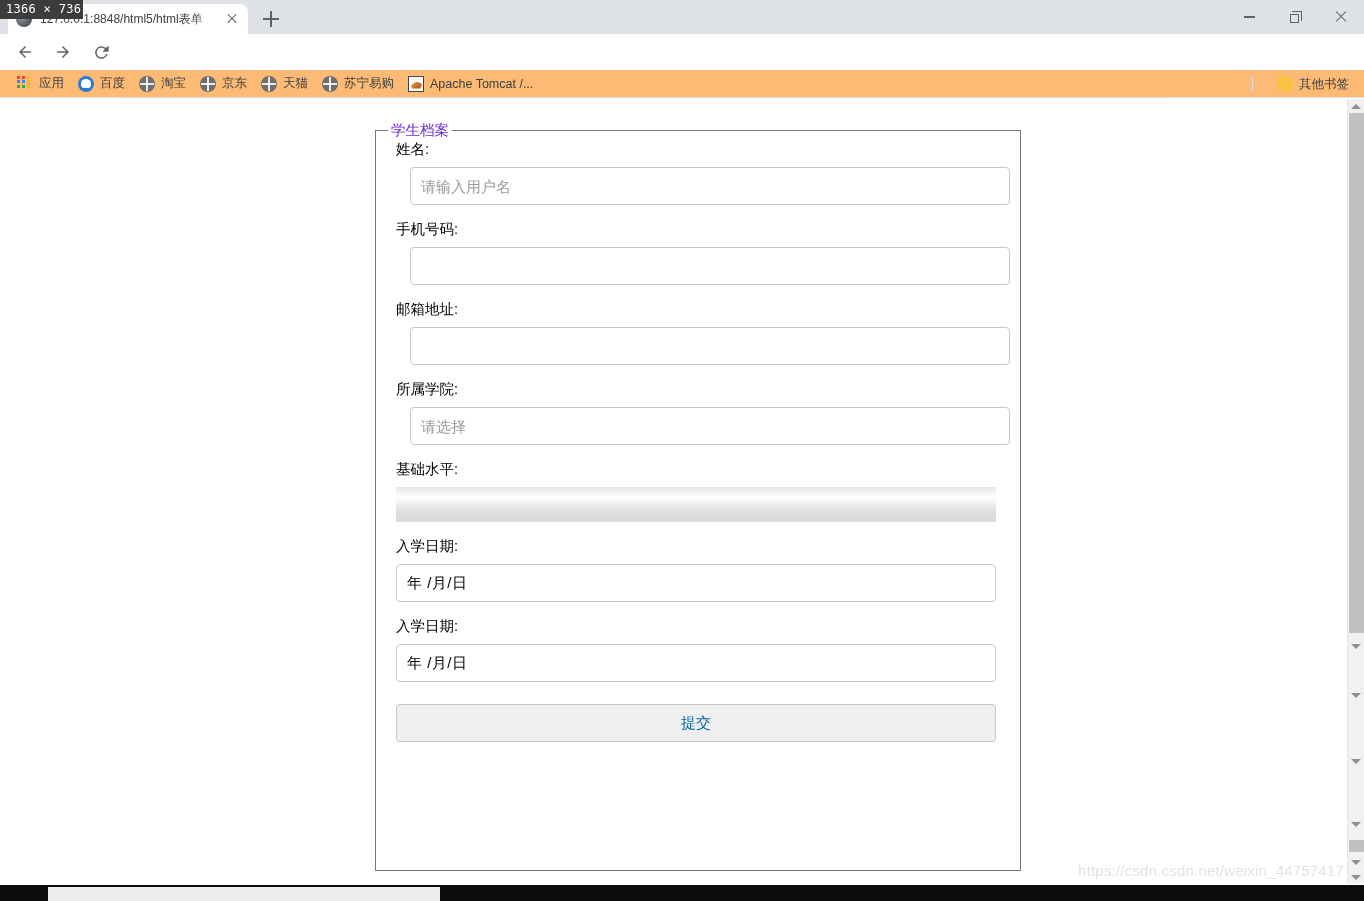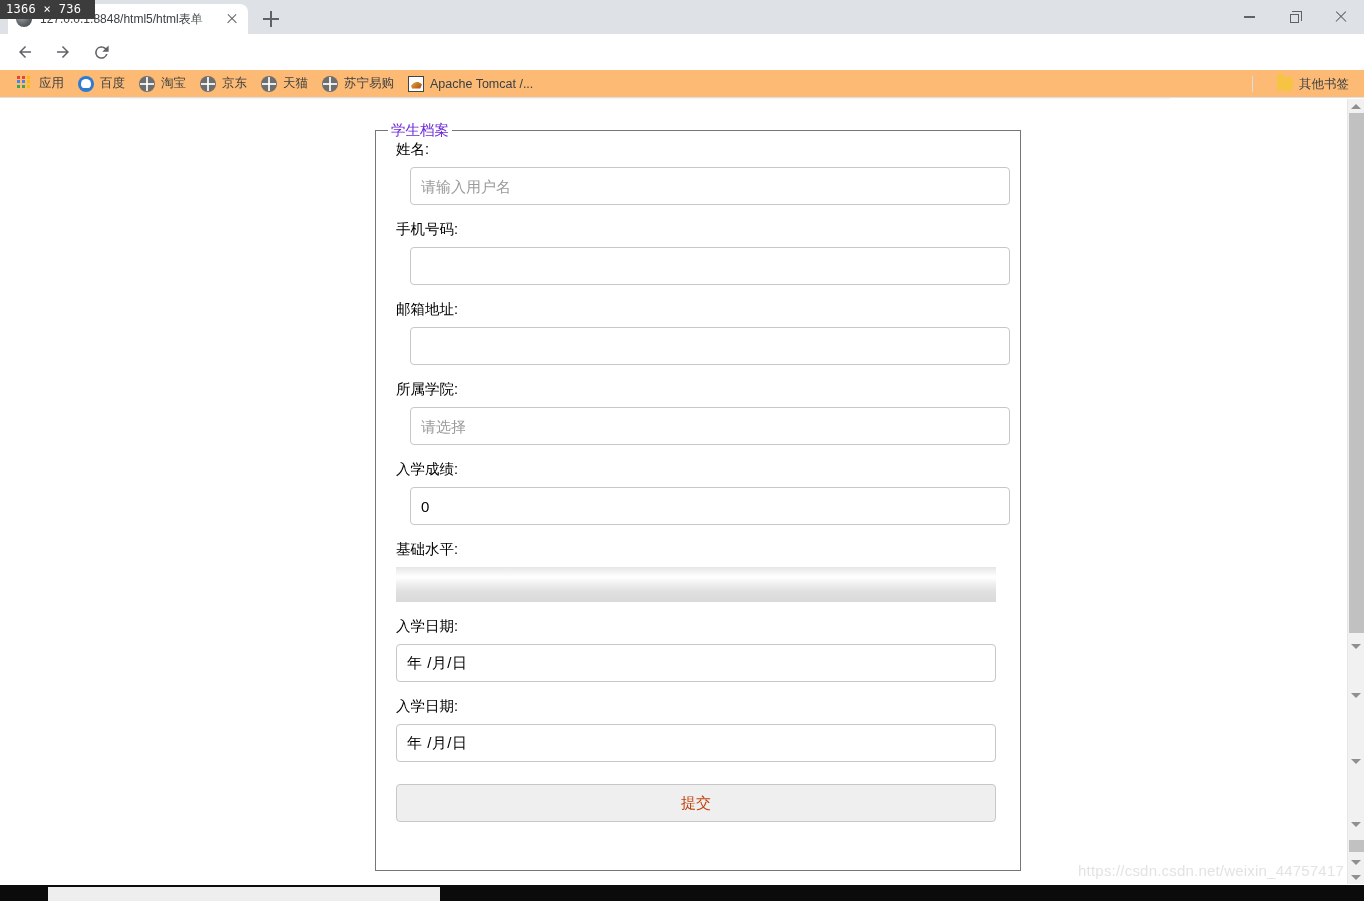--- a/index.html
+++ b/index.html
@@ -62,21 +62,21 @@
   .new-tab::before, .new-tab::after {
     content: ""; position: absolute; background: #5f6368;
   }
   .new-tab::before { left: 5px; top: 12.3px; width: 16px; height: 1.6px; }
   .new-tab::after  { left: 12.2px; top: 5px; width: 1.6px; height: 16px; }
 
   .res-badge {
     position: absolute; left: 0; top: 0;
     background: #3c3c3c; color: #ffffff;
     font-size: 12px; font-family: "DejaVu Sans Mono", monospace;
-    padding: 2px 14px 3px 6px;
+    padding: 2px 2px 3px 6px;
     z-index: 40;
     letter-spacing: 0.3px;
   }
 
   .win-ctrls {
     position: absolute; right: 0; top: 0;
     height: 34px; display: flex; align-items: center;
   }
   .win-btn {
     width: 46px; height: 34px;
@@ -303,21 +303,21 @@
     border: none;
   }
   .submit-btn {
     display: block;
     width: 600px; height: 38px;
     margin: 22px 0 0 10px;
     border: 1px solid #c7c7c7;
     border-radius: 4px;
     background: #efefef;
     font-size: 15px;
-    color: #c2410c;
+    color: #0369a1;
     font-family: "Liberation Sans", sans-serif;
     text-align: center;
     line-height: 36px;
   }
 
   
   .watermark {
     position: absolute; right: 20px; bottom: 5px;
     font-size: 15px; color: #e3e3e3;
     white-space: nowrap;
@@ -515,24 +515,20 @@
       <div class="field-row">
         <label class="field-label">邮箱地址:</label>
         <input class="text-input" type="text" placeholder="" style="">
       </div>
 
       <div class="field-row">
         <label class="field-label">所属学院:</label>
         <input class="text-input" type="text" placeholder="请选择" style="">
       </div>
 
-      <div class="field-row">
-        <label class="field-label">入学成绩:</label>
-        <input class="text-input" type="text" value="0" style="">
-      </div>
 
       <div class="field-row">
         <label class="field-label">基础水平:</label>
         <div class="range-bar"></div>
       </div>
 
       <div class="field-row">
         <label class="field-label">入学日期:</label>
         <div class="date-input">年 /月/日</div>
       </div>

